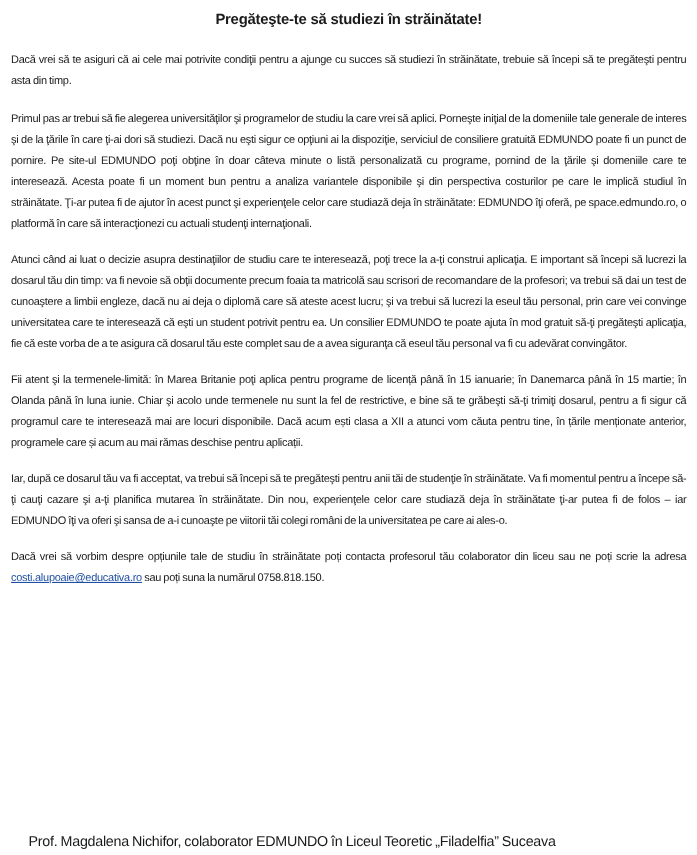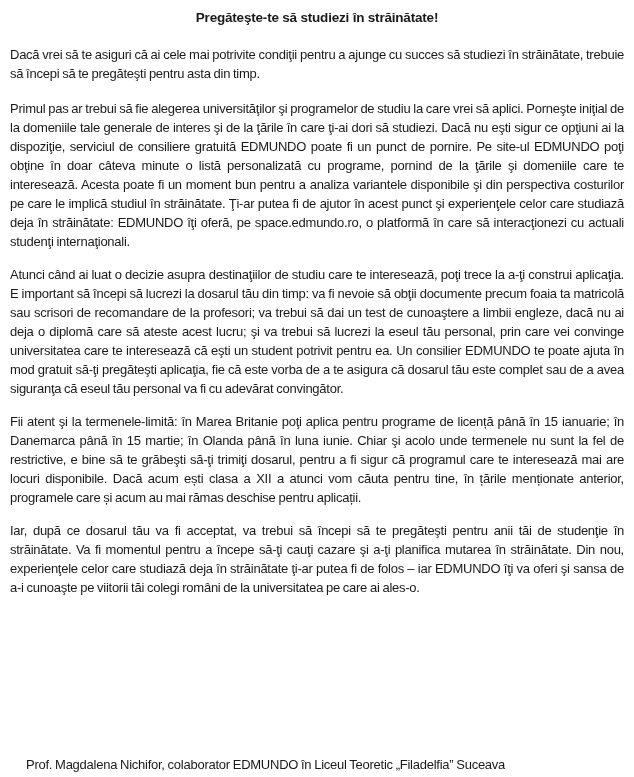--- a/index.html
+++ b/index.html
@@ -24,21 +24,21 @@
     .title {
       text-align: center;
       font-weight: bold;
       font-size: 13.5px;
       line-height: 18px;
       margin: 0 0 18px 0;
       letter-spacing: -0.2px;
     }
     p {
       margin: 0 0 14px 0;
-      font-size: 13px;
+      font-size: 10px;
       line-height: 19px;
       text-align: justify;
       letter-spacing: -0.25px;
       word-spacing: -0.5px;
     }
     p.p1 { margin-bottom: 16px; }
     .link {
       color: #1f4fa3;
       text-decoration: underline;
       cursor: pointer;
@@ -59,15 +59,16 @@
 
 <div class="page">
   <h1 class="title">Pregăteşte-te să studiezi în străinătate!</h1>
 
   <p class="p1">Dacă vrei să te asiguri că ai cele mai potrivite condiţii pentru a ajunge cu succes să studiezi în străinătate, trebuie să începi să te pregăteşti pentru asta din timp.</p>
   <p>Primul pas ar trebui să fie alegerea universităţilor şi programelor de studiu la care vrei să aplici. Porneşte iniţial de la domeniile tale generale de interes şi de la ţările în care ţi-ai dori să studiezi. Dacă nu eşti sigur ce opţiuni ai la dispoziţie, serviciul de consiliere gratuită EDMUNDO poate fi un punct de pornire. Pe site-ul EDMUNDO poţi obţine în doar câteva minute o listă personalizată cu programe, pornind de la ţările şi domeniile care te interesează. Acesta poate fi un moment bun pentru a analiza variantele disponibile şi din perspectiva costurilor pe care le implică studiul în străinătate. Ţi-ar putea fi de ajutor în acest punct şi experienţele celor care studiază deja în străinătate: EDMUNDO îţi oferă, pe space.edmundo.ro, o platformă în care să interacţionezi cu actuali studenţi internaţionali.</p>
   <p>Atunci când ai luat o decizie asupra destinaţiilor de studiu care te interesează, poţi trece la a-ţi construi aplicaţia. E important să începi să lucrezi la dosarul tău din timp: va fi nevoie să obţii documente precum foaia ta matricolă sau scrisori de recomandare de la profesori; va trebui să dai un test de cunoaştere a limbii engleze, dacă nu ai deja o diplomă care să ateste acest lucru; şi va trebui să lucrezi la eseul tău personal, prin care vei convinge universitatea care te interesează că eşti un student potrivit pentru ea. Un consilier EDMUNDO te poate ajuta în mod gratuit să-ţi pregăteşti aplicaţia, fie că este vorba de a te asigura că dosarul tău este complet sau de a avea siguranţa că eseul tău personal va fi cu adevărat convingător.</p>
   <p>Fii atent şi la termenele-limită: în Marea Britanie poţi aplica pentru programe de licență până în 15 ianuarie; în Danemarca până în 15 martie; în Olanda până în luna iunie. Chiar şi acolo unde termenele nu sunt la fel de restrictive, e bine să te grăbeşti să-ţi trimiţi dosarul, pentru a fi sigur că programul care te interesează mai are locuri disponibile. Dacă acum ești clasa a XII a atunci vom căuta pentru tine, în țările menționate anterior, programele care și acum au mai rămas deschise pentru aplicații.</p>
   <p>Iar, după ce dosarul tău va fi acceptat, va trebui să începi să te pregăteşti pentru anii tăi de studenţie în străinătate. Va fi momentul pentru a începe să-ţi cauţi cazare şi a-ţi planifica mutarea în străinătate. Din nou, experienţele celor care studiază deja în străinătate ţi-ar putea fi de folos – iar EDMUNDO îţi va oferi şi sansa de a-i cunoaşte pe viitorii tăi colegi români de la universitatea pe care ai ales-o.</p>
 
+  <p><span>Dacă vrei să vorbim despre opțiunile tale de studiu în străinătate poți contacta profesorul tău colaborator din liceu sau ne poți scrie la adresa </span><a class="link" title="costi.alupoaie@educativa.ro">costi.alupoaie@educativa.ro</a><span> sau poți suna la numărul 0758.818.150.</span></p>
 
   <p class="signature">Prof. Magdalena Nichifor, colaborator EDMUNDO în Liceul Teoretic  „Filadelfia” Suceava</p>
 </div>
 
 </body></html>

